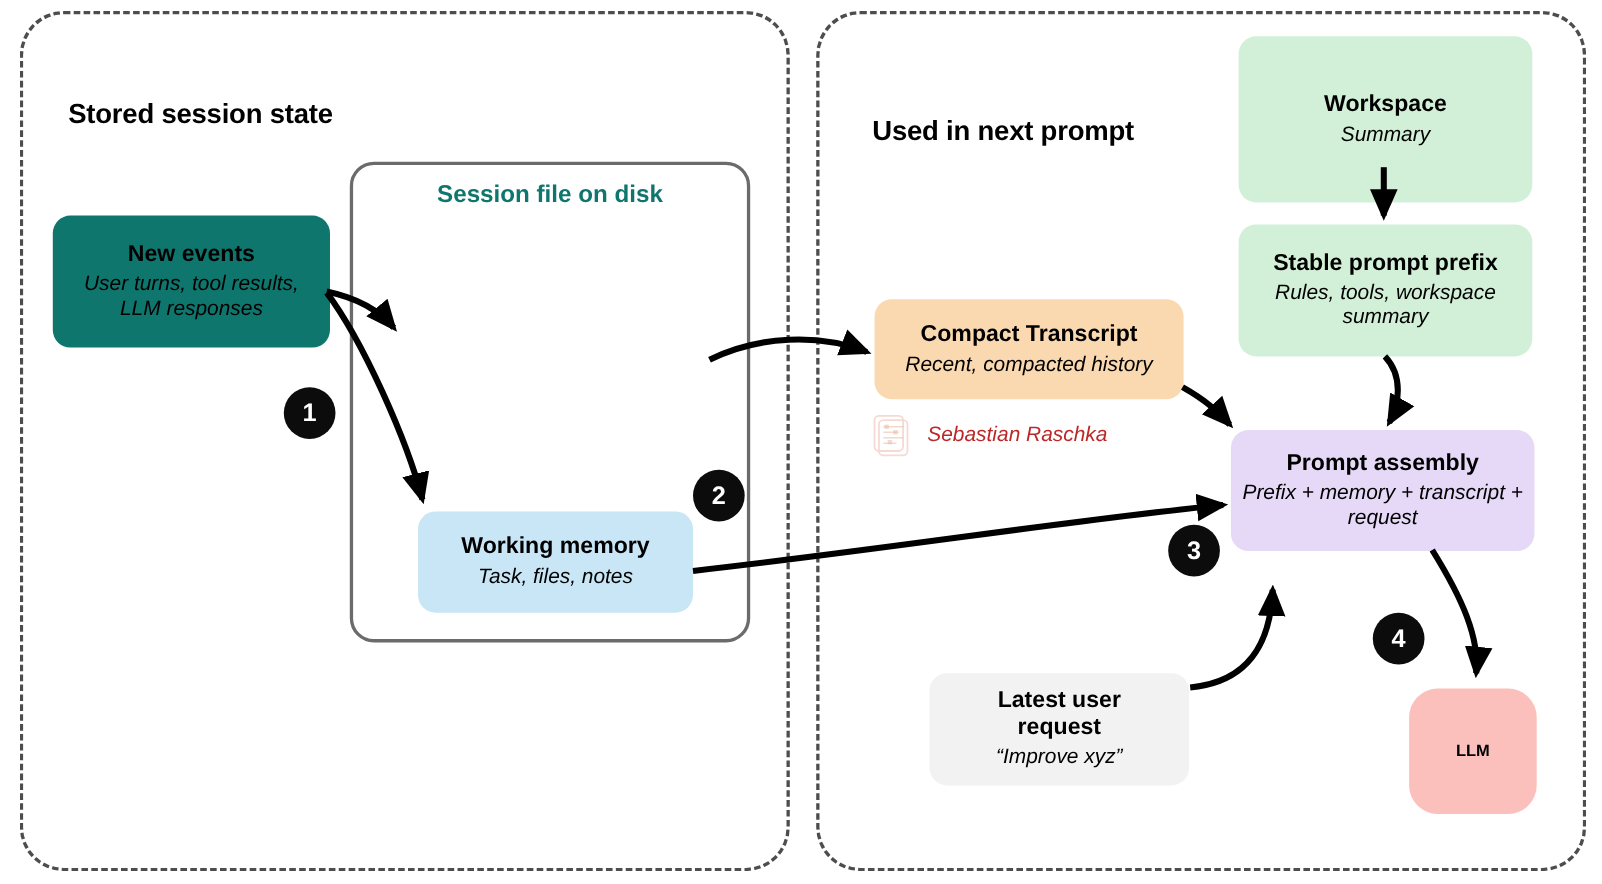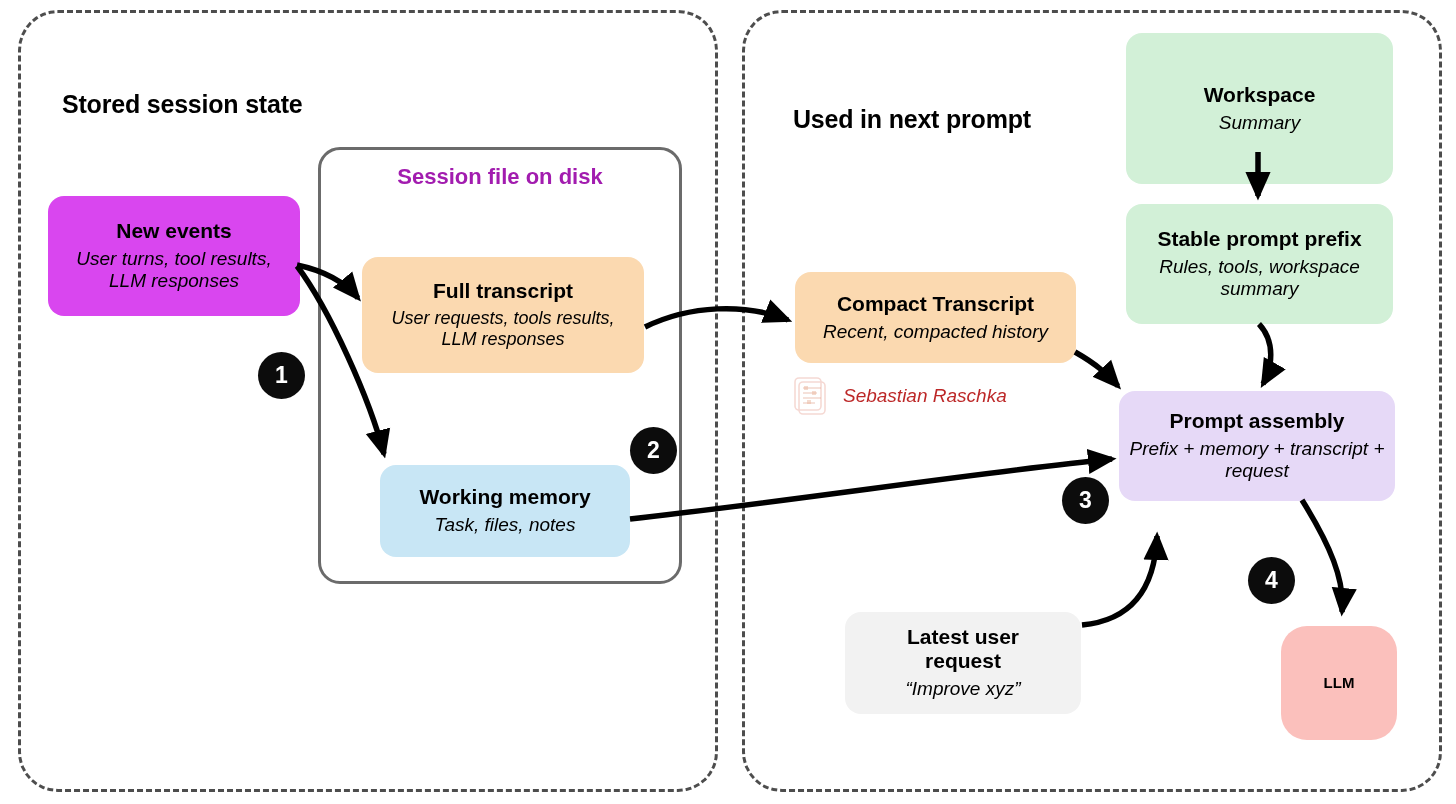--- a/index.html
+++ b/index.html
@@ -41,21 +41,21 @@
     position: absolute;
     border: 3px solid #6b6b6b;
     border-radius: 22px;
     box-sizing: border-box;
     background: transparent;
   }
   .frame-title {
     position: absolute;
     font-size: 22px;
     font-weight: bold;
-    color: #a21caf;
+    color: #0f766e;
     white-space: nowrap;
     text-align: center;
   }
 
   
   .node {
     position: absolute;
     box-sizing: border-box;
     border-radius: 16px;
     display: flex;
@@ -164,29 +164,25 @@
 
     <path d="M 1258,152 L 1258,196" fill="none" stroke="#000" stroke-width="5.5" marker-end="url(#ah)"></path>
 
     <path d="M 1259,324 C 1276,342 1272,368 1263,384" fill="none" stroke="#000" stroke-width="5.5" marker-end="url(#ah)"></path>
 
     <path d="M 1082,625 C 1135,620 1155,585 1157,536" fill="none" stroke="#000" stroke-width="5.5" marker-end="url(#ah)"></path>
 
     <path d="M 1302,500 C 1330,545 1345,580 1342,612" fill="none" stroke="#000" stroke-width="5.5" marker-end="url(#ah)"></path>
   </svg>
 
-  <div class="node" style="left:48px; top:196px; width:252px; height:120px; background:#d946ef;">
+  <div class="node" style="left:48px; top:196px; width:252px; height:120px; background:#0f766e;">
     <div class="t">New events</div>
     <div class="s">User turns, tool results, LLM responses</div>
   </div>
 
-  <div class="node" style="left:362px; top:257px; width:282px; height:116px; background:#fbd9b0;">
-    <div class="t">Full transcript</div>
-    <div class="s small-sub" style="font-size:18px;">User requests, tools results, LLM responses</div>
-  </div>
 
   <div class="node" style="left:380px; top:465px; width:250px; height:92px; background:#c8e6f5;">
     <div class="t">Working memory</div>
     <div class="s">Task, files, notes</div>
   </div>
 
   <div class="node" style="left:795px; top:272px; width:281px; height:91px; background:#fbd9b0;">
     <div class="t">Compact Transcript</div>
     <div class="s">Recent, compacted history</div>
   </div>

